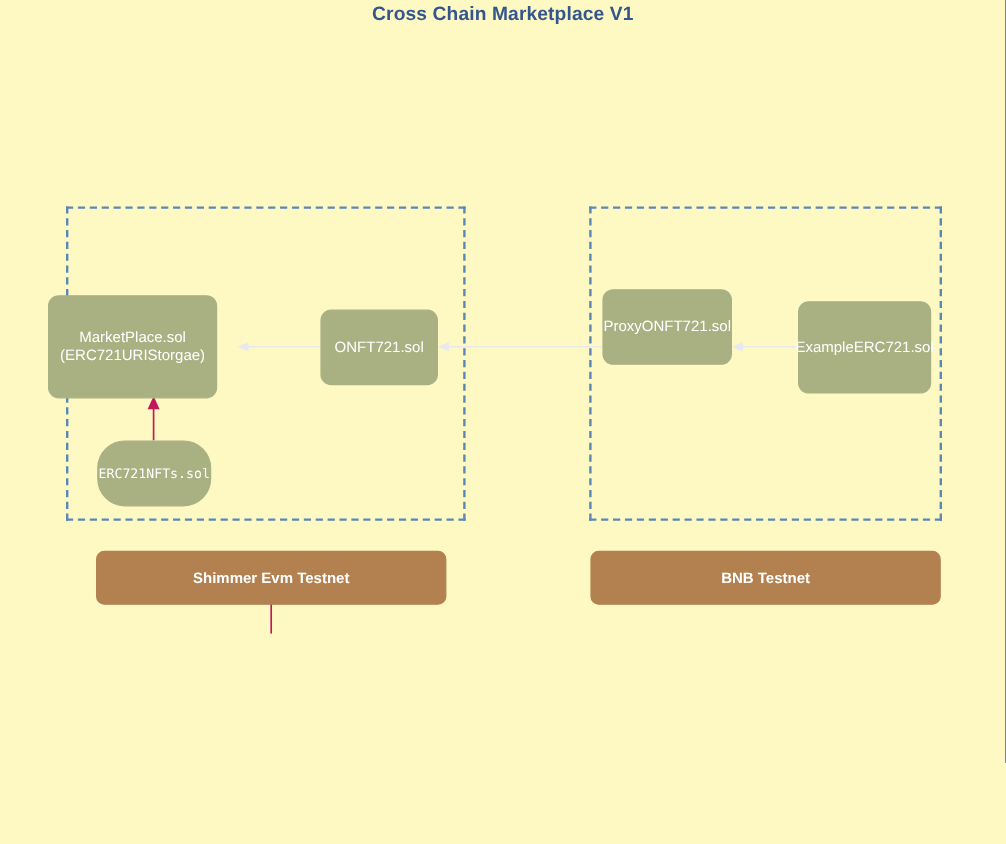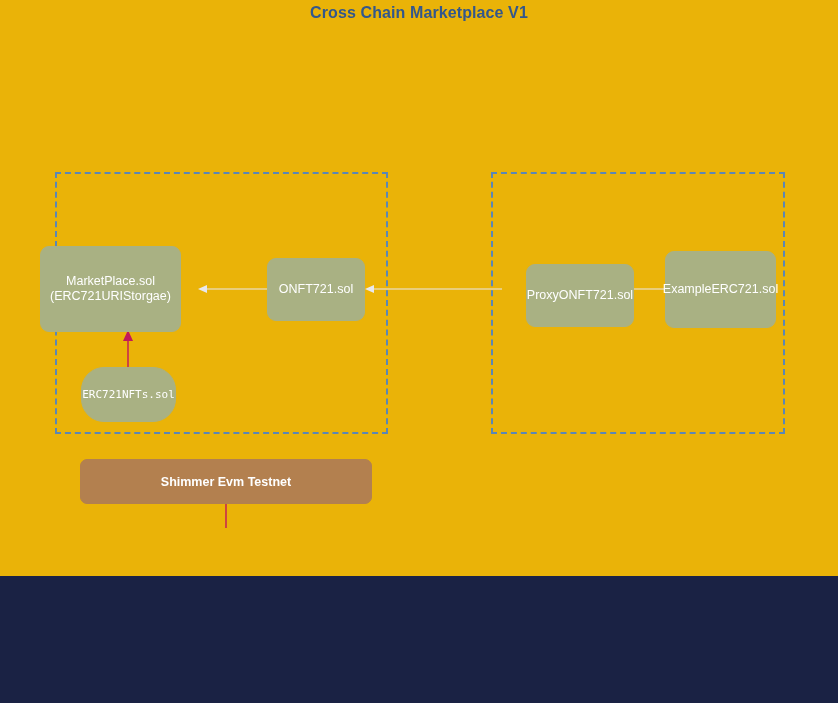--- a/index.html
+++ b/index.html
@@ -4,22 +4,22 @@
 <title>Cross Chain Marketplace V1</title>
 <style>
   html, body {
     margin: 0;
     padding: 0;
     background: #1a2244;
   }
   #canvas {
     position: relative;
     width: 838px;
-    height: 576px;
-    background: #eab308;
+    height: 703px;
+    background: #fef9c3;
     overflow: hidden;
     font-family: "Liberation Sans", sans-serif;
   }
 
   
   .title-block {
     position: absolute;
     left: 0;
     top: 0;
     width: 838px;
@@ -145,27 +145,30 @@
   </div>
 
   <div class="node mono" style="left:81px; top:367px; width:95px; height:55px;">
     <span>ERC721NFTs.sol</span>
   </div>
 
   <div class="node" style="left:267px; top:258px; width:98px; height:63px;">
     <span>ONFT721.sol</span>
   </div>
 
-  <div class="node" style="left:502px; top:264px; width:108px; height:63px;margin-left:24px;">
+  <div class="node" style="left:502px; top:241px; width:108px; height:63px;">
     <span>ProxyONFT721.sol</span>
   </div>
 
   <div class="node" style="left:665px; top:251px; width:111px; height:77px;">
     <span>ExampleERC721.sol</span>
   </div>
 
   <div class="network" style="left:80px; top:447px; width:292px; height:45px;">
     <span>Shimmer Evm Testnet</span>
   </div>
 
 
+  <div class="network" style="left:492px; top:447px; width:292px; height:45px;">
+    <span>BNB Testnet</span>
+  </div>
 
 </div>
 
 </body></html>

